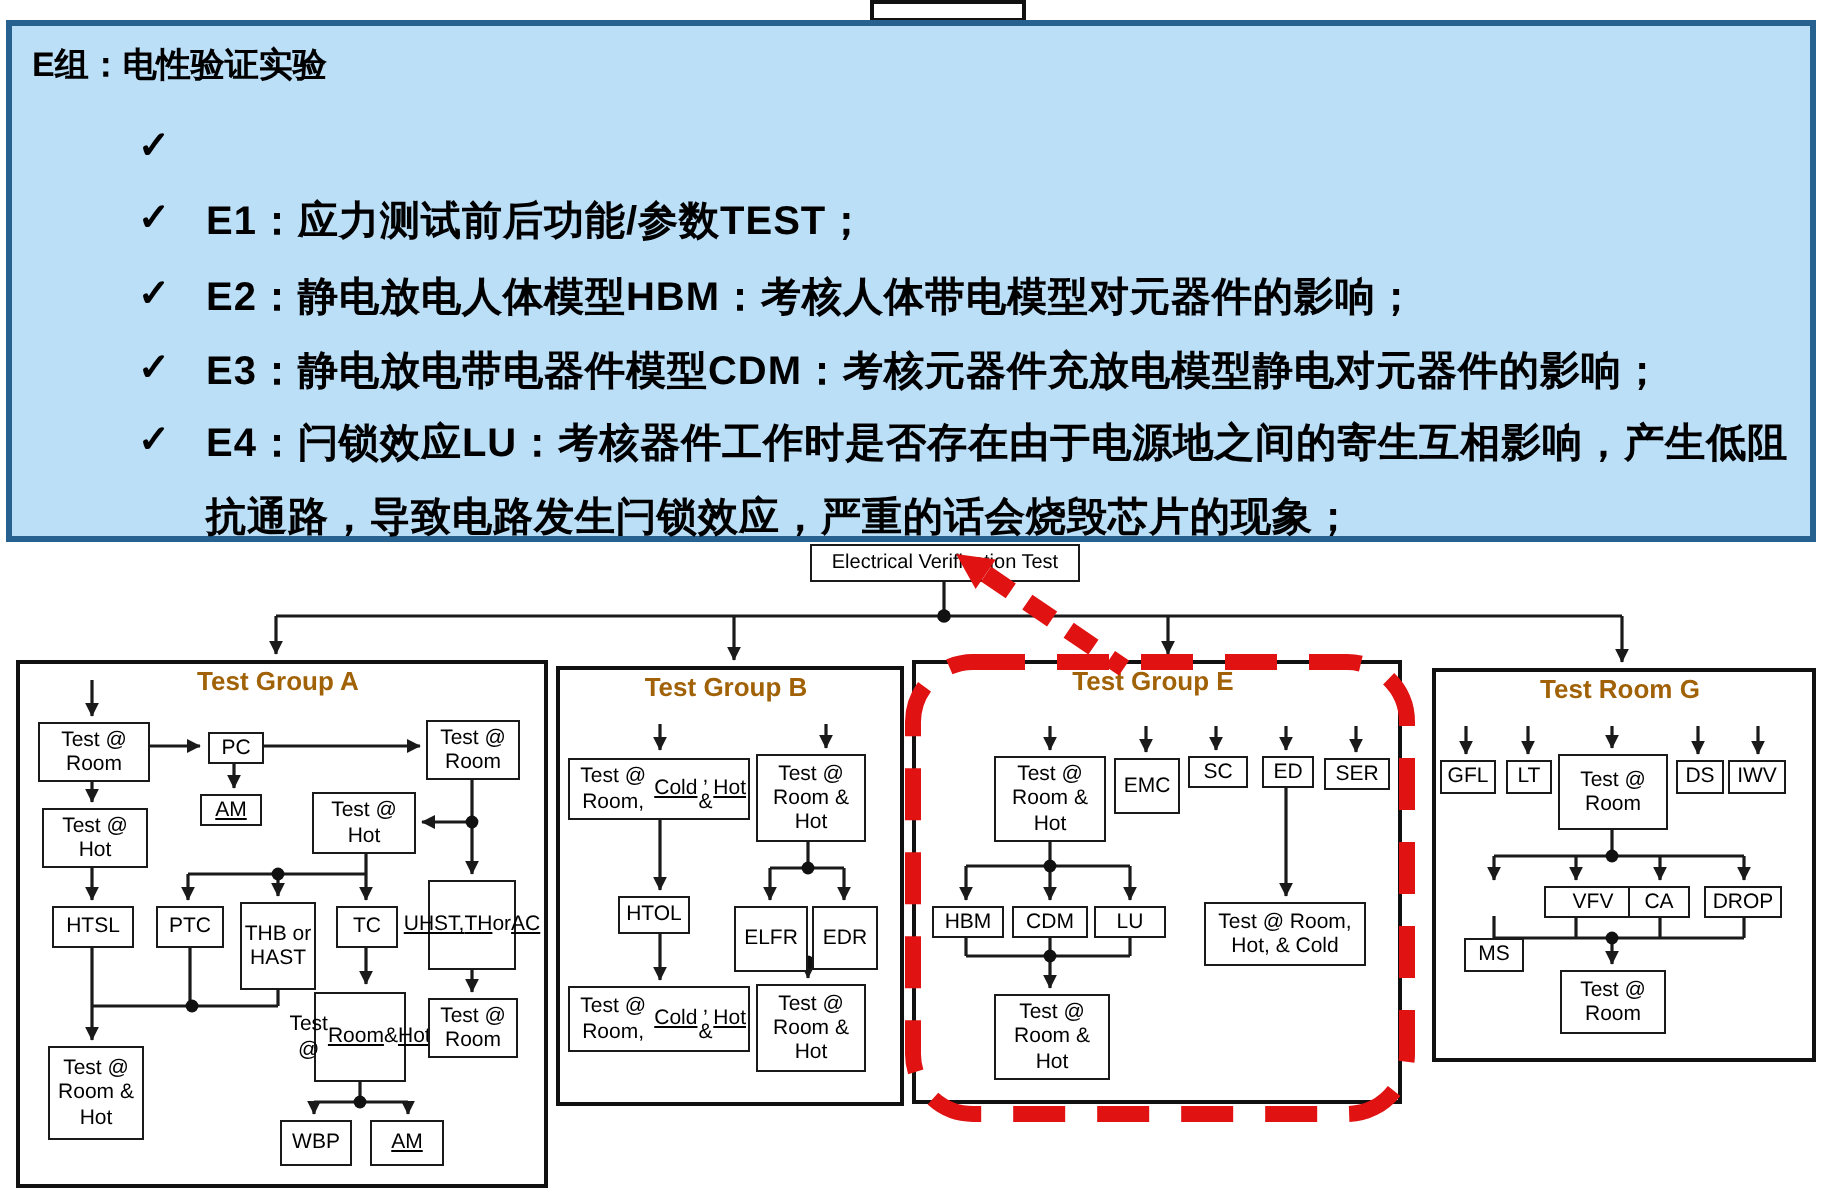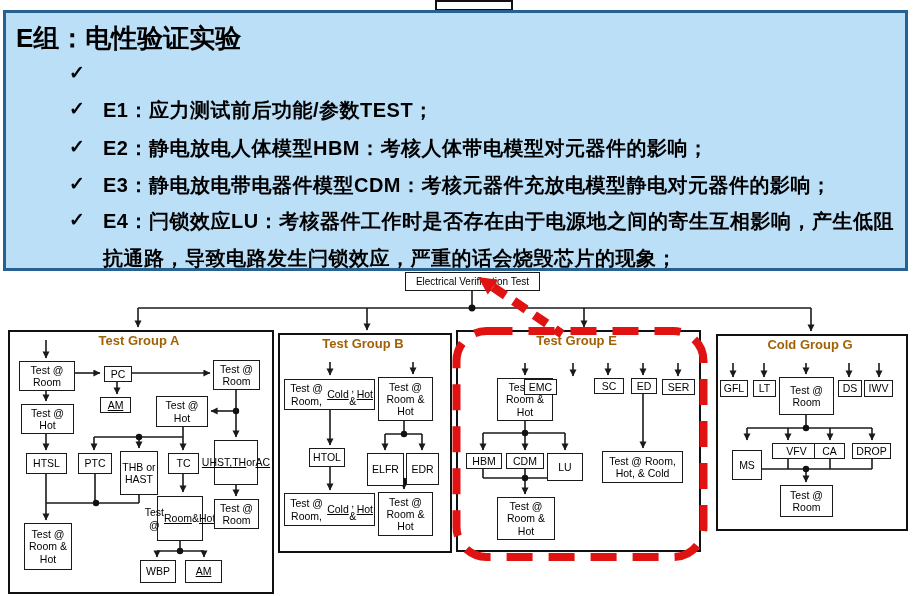--- a/index.html
+++ b/index.html
@@ -12,42 +12,42 @@
   svg.overlay{position:absolute;left:0;top:0;z-index:4;pointer-events:none;}
   .node{position:absolute;z-index:3;background:#fff;border:1.6px solid #1a1a1a;box-sizing:border-box;
         display:flex;align-items:center;justify-content:center;text-align:center;
         font-size:10.5px;line-height:1.16;color:#000;padding:1px;}
   .node span.u{text-decoration:underline;}
   .rootbox{font-size:10px;overflow:hidden;white-space:nowrap;}
   .sliver{position:absolute;z-index:3;background:#fff;border:2px solid #111;box-sizing:border-box;}
   
   .callout{position:absolute;left:3px;top:10px;width:905px;height:261px;z-index:5;
            background:#bcdff8;border:3px solid #26618f;box-sizing:border-box;}
-  .callout-title{position:absolute;left:10px;top:8px;font-size:26px;font-weight:bold;color:#000;}
+  .callout-title{position:absolute;left:10px;top:8px;font-size:17px;font-weight:bold;color:#000;}
   .ci{position:absolute;left:63px;display:flex;align-items:flex-start;font-size:20px;font-weight:bold;color:#000;}
   .ci .chk{width:34px;flex:0 0 34px;font-size:19px;}
   .ci .ci-text{letter-spacing:0.5px;}
   .ci.cont{left:97px;}
 </style>
 </head>
 <body>
 
 <div class="stage">
 
   <div class="sliver" style="left:435px;top:0;width:78px;height:11px"></div>
 
   <div class="group" style="left:8px;top:330px;width:262px;height:260px"></div>
   <div class="group" style="left:278px;top:333px;width:170px;height:216px"></div>
   <div class="group" style="left:456px;top:330px;width:241px;height:218px"></div>
   <div class="group" style="left:716px;top:334px;width:188px;height:193px"></div>
 
   <div class="gtitle" style="left:8px;top:333px;width:262px">Test Group A</div>
   <div class="gtitle" style="left:278px;top:336px;width:170px">Test Group B</div>
   <div class="gtitle" style="left:456px;top:333px;width:241px">Test Group E</div>
-  <div class="gtitle" style="left:716px;top:337px;width:188px">Cold Group G</div>
+  <div class="gtitle" style="left:716px;top:337px;width:188px">Test Room G</div>
 
   <svg class="wires" width="914" height="596">
     <defs>
       <marker id="ah" markerWidth="8" markerHeight="8" refX="6.6" refY="3.5" orient="auto" markerUnits="userSpaceOnUse">
         <path d="M0,0 L7,3.5 L0,7 Z" fill="#1a1a1a"></path>
       </marker>
     </defs>
     <g stroke="#1a1a1a" stroke-width="1.6" fill="none">
 
       <line x1="472" y1="291" x2="472" y2="308"></line>
@@ -189,36 +189,36 @@
   <div class="node" style="left:406px;top:453px;width:33px;height:32px">EDR</div>
   <div class="node" style="left:284px;top:493px;width:91px;height:33px">
       <span>Test @ Room, </span>
       <span class="u">Cold</span>
       <span>, &amp; </span>
       <span class="u">Hot</span>
     </div>
   <div class="node" style="left:378px;top:492px;width:55px;height:44px">Test @ Room &amp; Hot</div>
 
   <div class="node" style="left:497px;top:378px;width:56px;height:43px">Test @ Room &amp; Hot</div>
-  <div class="node" style="left:524px;top:379px;width:33px;height:16px">EMC</div>
+  <div class="node" style="left:557px;top:379px;width:33px;height:28px">EMC</div>
   <div class="node" style="left:594px;top:378px;width:30px;height:16px">SC</div>
   <div class="node" style="left:631px;top:378px;width:26px;height:16px">ED</div>
   <div class="node" style="left:662px;top:379px;width:33px;height:16px">SER</div>
   <div class="node" style="left:466px;top:453px;width:36px;height:16px">HBM</div>
   <div class="node" style="left:506px;top:453px;width:38px;height:16px">CDM</div>
-  <div class="node" style="left:547px;top:453px;width:36px;height:28px">LU</div>
+  <div class="node" style="left:547px;top:453px;width:36px;height:16px">LU</div>
   <div class="node" style="left:602px;top:451px;width:81px;height:32px">Test @ Room, Hot, &amp; Cold</div>
   <div class="node" style="left:497px;top:497px;width:58px;height:43px">Test @ Room &amp; Hot</div>
 
   <div class="node" style="left:720px;top:380px;width:28px;height:17px">GFL</div>
   <div class="node" style="left:753px;top:380px;width:23px;height:17px">LT</div>
   <div class="node" style="left:779px;top:377px;width:55px;height:38px">Test @ Room</div>
   <div class="node" style="left:838px;top:380px;width:24px;height:17px">DS</div>
   <div class="node" style="left:864px;top:380px;width:29px;height:17px">IWV</div>
-  <div class="node" style="left:732px;top:450px;width:30px;height:30px">MS</div>
+  <div class="node" style="left:732px;top:469px;width:30px;height:17px">MS</div>
   <div class="node" style="left:772px;top:443px;width:49px;height:16px">VFV</div>
   <div class="node" style="left:814px;top:443px;width:31px;height:16px">CA</div>
   <div class="node" style="left:852px;top:443px;width:39px;height:16px">DROP</div>
   <div class="node" style="left:780px;top:485px;width:53px;height:32px">Test @ Room</div>
 
   <svg class="overlay" width="914" height="596">
     <rect x="456.5" y="331" width="247" height="226" rx="30" fill="none" stroke="#e01212" stroke-width="8" stroke-dasharray="26 16"></rect>
     <line x1="493" y1="287" x2="562" y2="334" stroke="#e01212" stroke-width="9" stroke-dasharray="15 10"></line>
     <polygon points="478,277 487.8,294.5 497.9,279.7" fill="#e01212"></polygon>
   </svg>

